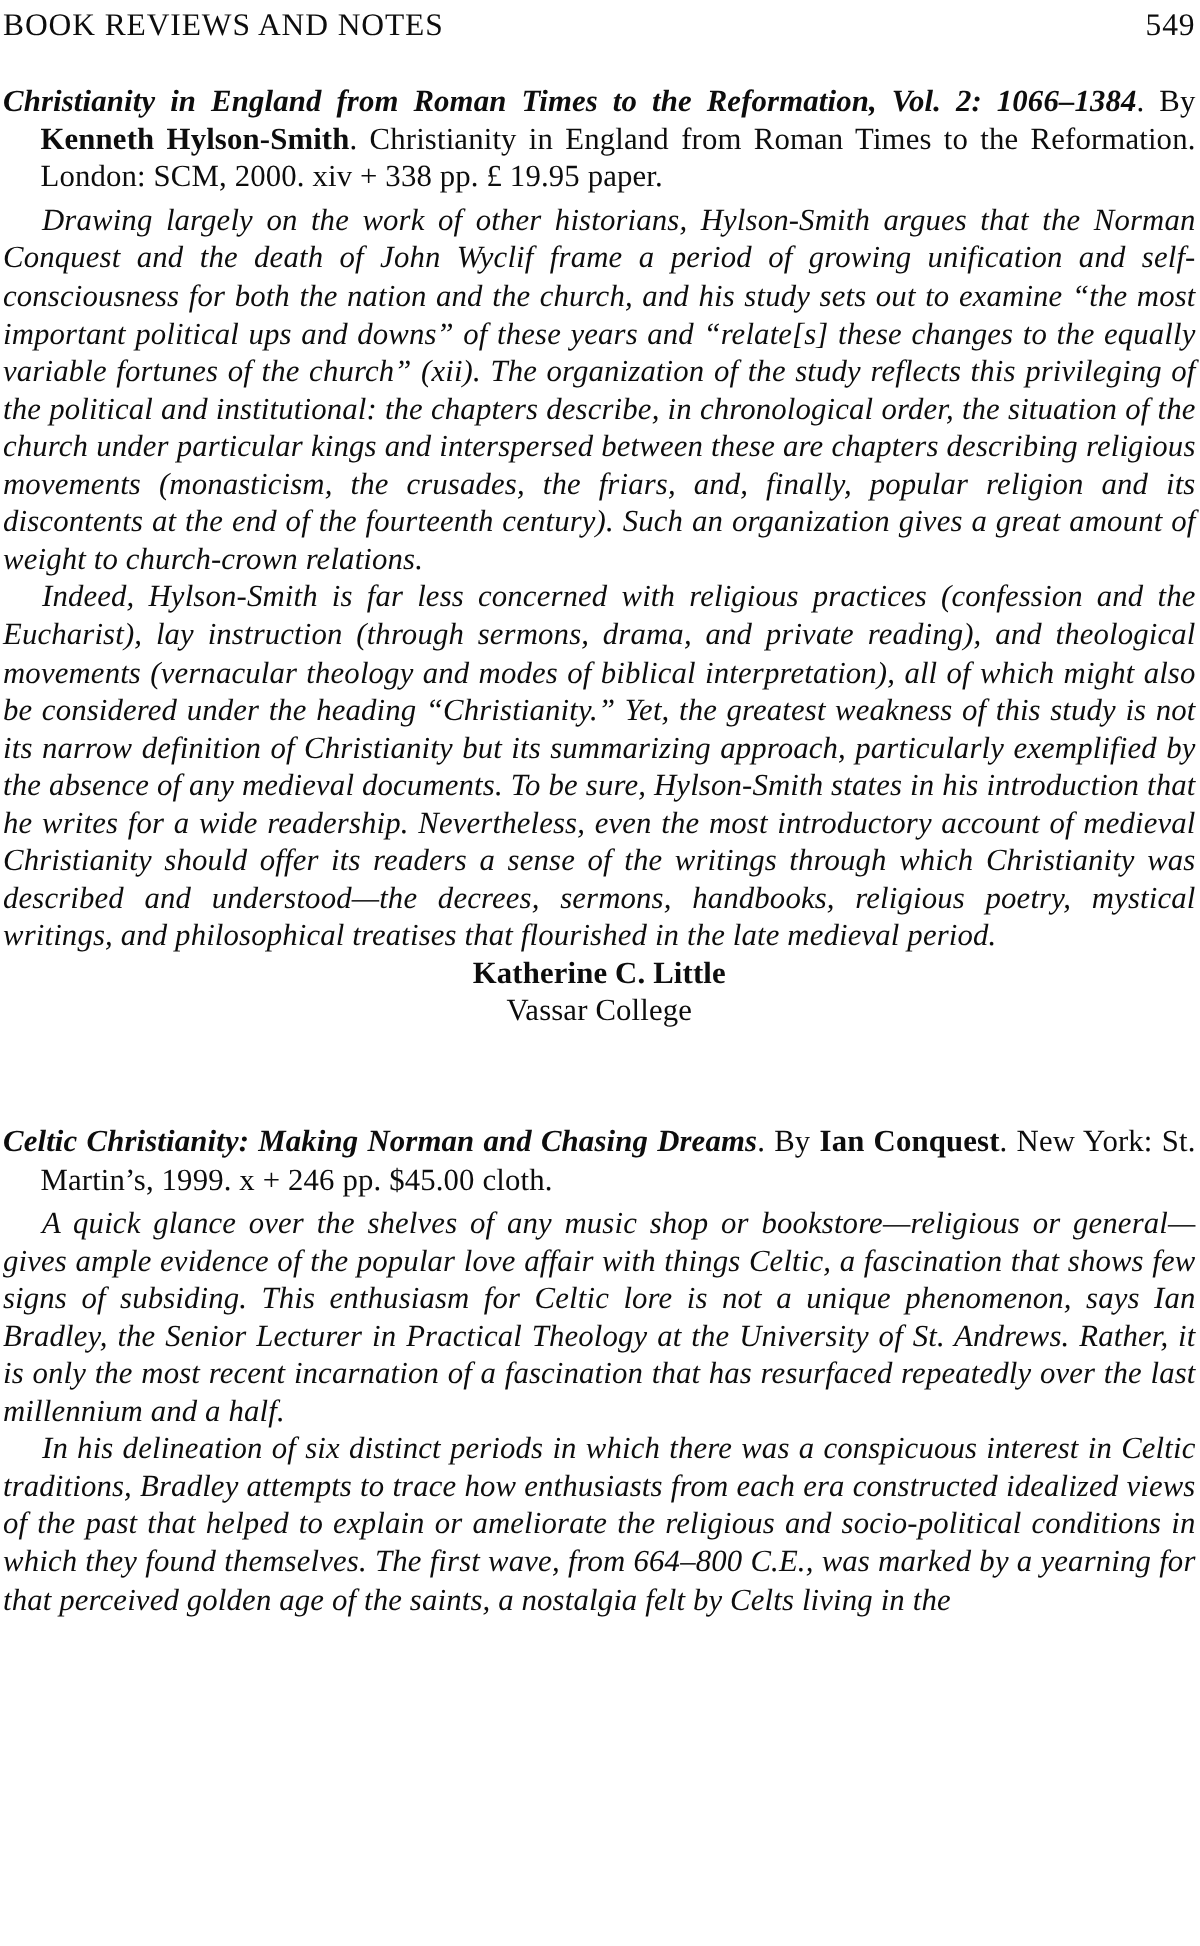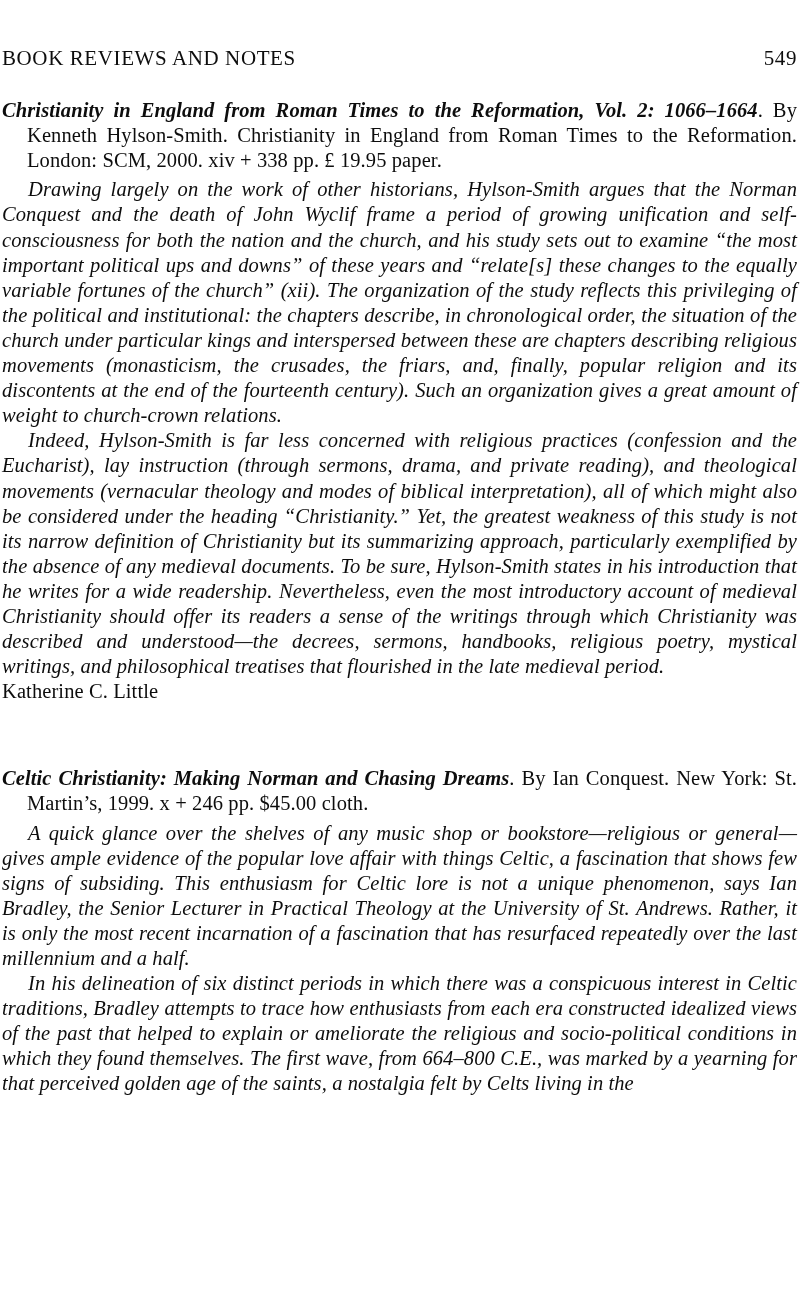--- a/index.html
+++ b/index.html
@@ -15,67 +15,67 @@
     font-family: "Liberation Serif", serif;
   }
   .page {
     box-sizing: border-box;
     width: 800px;
     height: 1001px;
     padding: 4px 3px 0 2px;
     font-size: 20.5px;
     line-height: 25.1px;
     letter-spacing: 0.1px;
-    margin-top: 42px;
   }
   .running-header {
     display: flex;
     justify-content: space-between;
     align-items: baseline;
     font-size: 21px;
     letter-spacing: 0.6px;
     margin: 0 0 27px 0;
   }
   .citation {
     margin: 0 0 4px 0;
     text-align: justify;
     padding-left: 25px;
     text-indent: -25px;
   }
   .bi { font-weight: bold; font-style: italic; }
-  .b  { font-weight: normal; }
+  .b  { font-weight: bold; }
   p.body-para {
     margin: 0;
     text-align: justify;
     text-indent: 26px;
     font-style: italic;
   }
   .signature {
-    text-align: left;
+    text-align: center;
     margin: 0;
   }
   .review-section { margin: 0; }
   #review-2 { margin-top: 62px; }
 </style>
 </head>
 <body>
 
 <div class="page">
 
   <div class="running-header">
     <span>BOOK REVIEWS AND NOTES</span>
     <span>549</span>
   </div>
 
   <section class="review-section" id="review-1">
-    <p class="citation"><span class="bi">Christianity in England from Roman Times to the Reformation, Vol. 2: 1066–1664</span><span>. By </span><span class="b">Kenneth Hylson-Smith</span><span>. Christianity in England from Roman Times to the Reformation. London: SCM, 2000. xiv + 338 pp. £ 19.95 paper.</span></p>
+    <p class="citation"><span class="bi">Christianity in England from Roman Times to the Reformation, Vol. 2: 1066–1384</span><span>. By </span><span class="b">Kenneth Hylson-Smith</span><span>. Christianity in England from Roman Times to the Reformation. London: SCM, 2000. xiv + 338 pp. £ 19.95 paper.</span></p>
     <p class="body-para">Drawing largely on the work of other historians, Hylson-Smith argues that the Norman Conquest and the death of John Wyclif frame a period of growing unification and self-consciousness for both the nation and the church, and his study sets out to examine “the most important political ups and downs” of these years and “relate[s] these changes to the equally variable fortunes of the church” (xii). The organization of the study reflects this privileging of the political and institutional: the chapters describe, in chronological order, the situation of the church under particular kings and interspersed between these are chapters describing religious movements (monasticism, the crusades, the friars, and, finally, popular religion and its discontents at the end of the fourteenth century). Such an organization gives a great amount of weight to church-crown relations.</p>
     <p class="body-para">Indeed, Hylson-Smith is far less concerned with religious practices (confession and the Eucharist), lay instruction (through sermons, drama, and private reading), and theological movements (vernacular theology and modes of biblical interpretation), all of which might also be considered under the heading “Christianity.” Yet, the greatest weakness of this study is not its narrow definition of Christianity but its summarizing approach, particularly exemplified by the absence of any medieval documents. To be sure, Hylson-Smith states in his introduction that he writes for a wide readership. Nevertheless, even the most introductory account of medieval Christianity should offer its readers a sense of the writings through which Christianity was described and understood—the decrees, sermons, handbooks, religious poetry, mystical writings, and philosophical treatises that flourished in the late medieval period.</p>
     <div class="signature">
       <div class="b">Katherine C. Little</div>
+      <div>Vassar College</div>
     </div>
   </section>
 
   <section class="review-section" id="review-2">
     <p class="citation"><span class="bi">Celtic Christianity: Making Norman and Chasing Dreams</span><span>. By </span><span class="b">Ian Conquest</span><span>. New York: St. Martin’s, 1999. x + 246 pp. $45.00 cloth.</span></p>
     <p class="body-para">A quick glance over the shelves of any music shop or bookstore—religious or general—gives ample evidence of the popular love affair with things Celtic, a fascination that shows few signs of subsiding. This enthusiasm for Celtic lore is not a unique phenomenon, says Ian Bradley, the Senior Lecturer in Practical Theology at the University of St. Andrews. Rather, it is only the most recent incarnation of a fascination that has resurfaced repeatedly over the last millennium and a half.</p>
     <p class="body-para">In his delineation of six distinct periods in which there was a conspicuous interest in Celtic traditions, Bradley attempts to trace how enthusiasts from each era constructed idealized views of the past that helped to explain or ameliorate the religious and socio-political conditions in which they found themselves. The first wave, from 664–800 C.E., was marked by a yearning for that perceived golden age of the saints, a nostalgia felt by Celts living in the</p>
   </section>
 
 </div>

